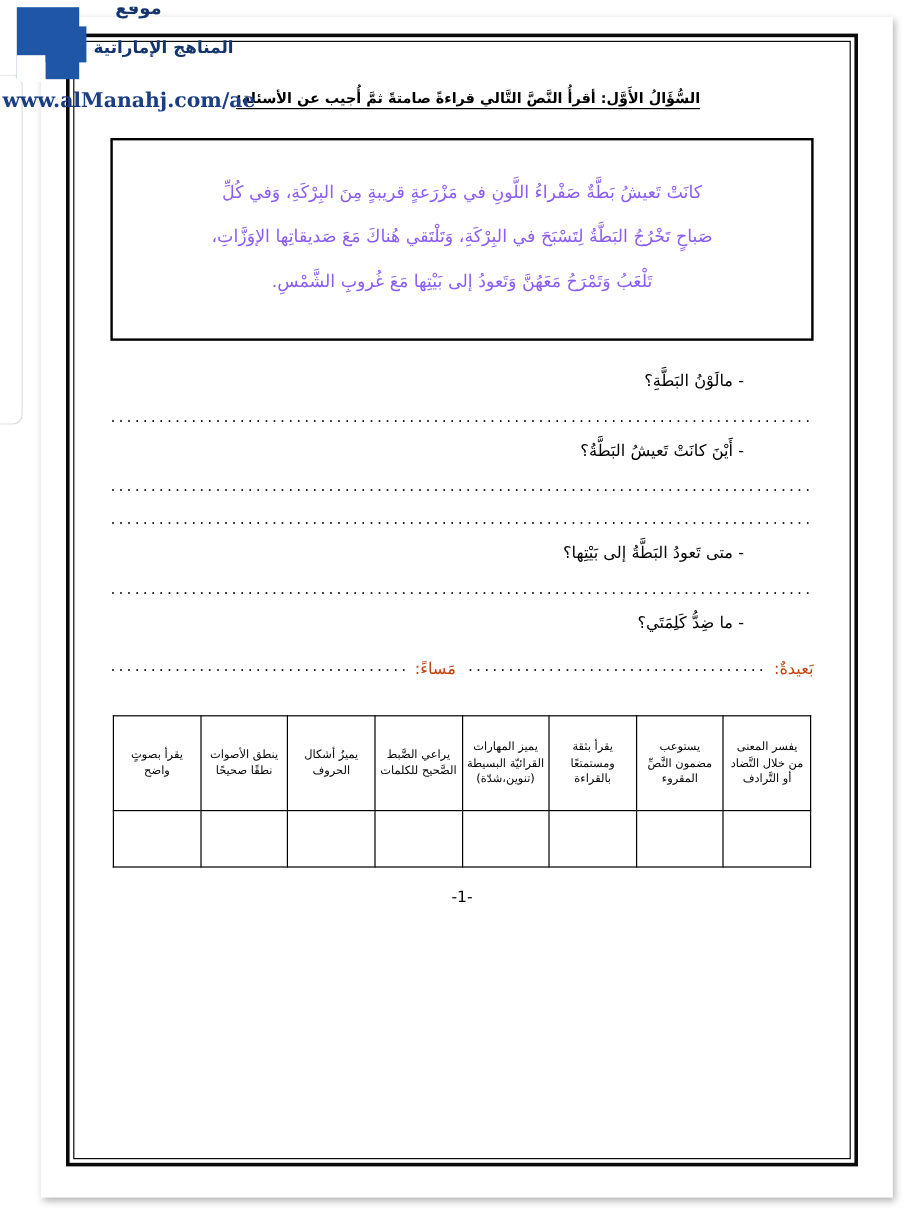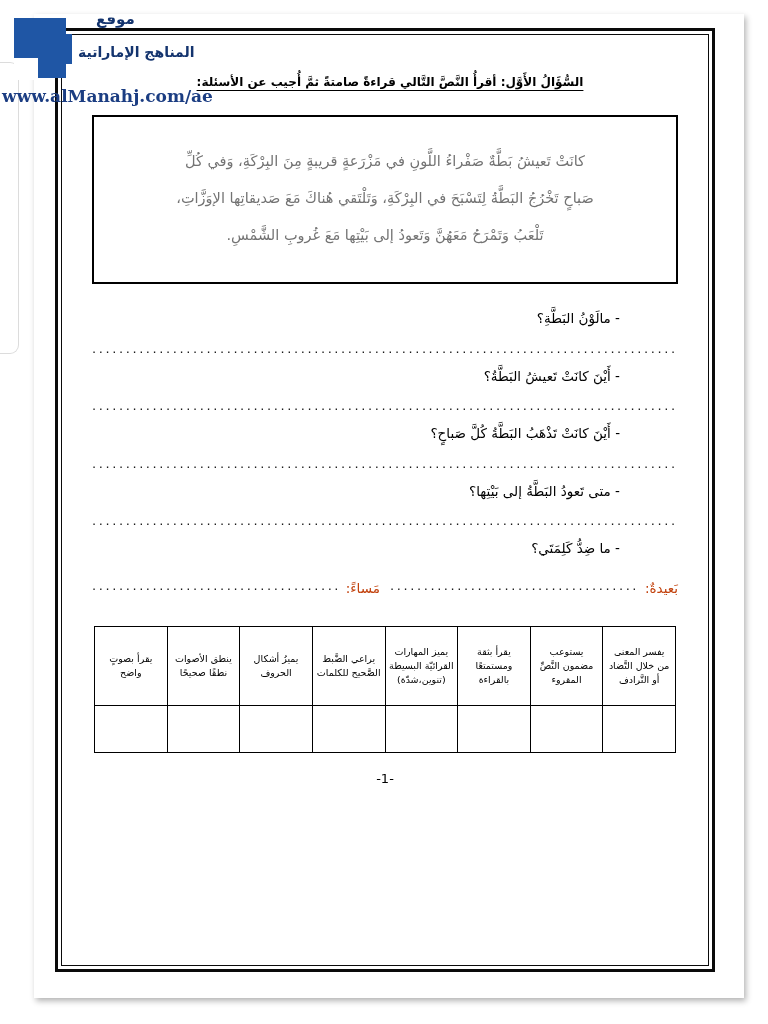--- a/index.html
+++ b/index.html
@@ -39,21 +39,21 @@
   }
   .sheet{
     position:absolute;
     inset:0;
     padding:24px 22px 10px 22px;
     box-sizing:border-box;
   }
 
   
   .logo-wrap{
-    position:absolute;left:0px;top:12px;width:240px;height:105px;z-index:40;
+    position:absolute;left:0px;top:0px;width:240px;height:105px;z-index:40;
     pointer-events:none;
     padding-left:40px;
   }
   .logo-mark{
     position:absolute;left:14px;top:6px;width:52px;height:60px;
     background:#1f56a5;
   }
   .logo-mark2{
     position:absolute;left:38px;top:22px;width:34px;height:30px;
     background:#1f56a5;
@@ -104,21 +104,21 @@
   
   .passage-box{
     margin:26px 8px 0 8px;
     border:2px solid #000;
     padding:26px 26px 28px 26px;
     box-sizing:border-box;
   }
   .passage-line{
     font-family:"DejaVu Sans",sans-serif;
     font-size:14.5px;
-    color:#737373;
+    color:#8b5cf6;
     text-align:center;
     line-height:2.55;
     white-space:nowrap;
   }
 
   
   .questions{margin:22px 8px 0 8px;}
   .q-block{margin-bottom:6px;}
   .q-text{
     font-family:"DejaVu Sans",sans-serif;
@@ -226,21 +226,20 @@
             <div class="q-text">- مالَوْنُ البَطَّةِ؟</div>
             <div class="dots">.........................................................................................................</div>
           </div>
 
           <div class="q-block">
             <div class="q-text">- أَيْنَ كانَتْ تَعيشُ البَطَّةُ؟</div>
             <div class="dots">.........................................................................................................</div>
           </div>
 
           <div class="q-block">
-            <div class="q-text">- أَيْنَ كانَتْ تَذْهَبُ البَطَّةُ كُلَّ صَباحٍ؟</div>
             <div class="dots">.........................................................................................................</div>
           </div>
 
           <div class="q-block">
             <div class="q-text">- متى تَعودُ البَطَّةُ إلى بَيْتِها؟</div>
             <div class="dots">.........................................................................................................</div>
           </div>
 
           <div class="q-block">
             <div class="q-text">- ما ضِدُّ كَلِمَتَي؟</div>

